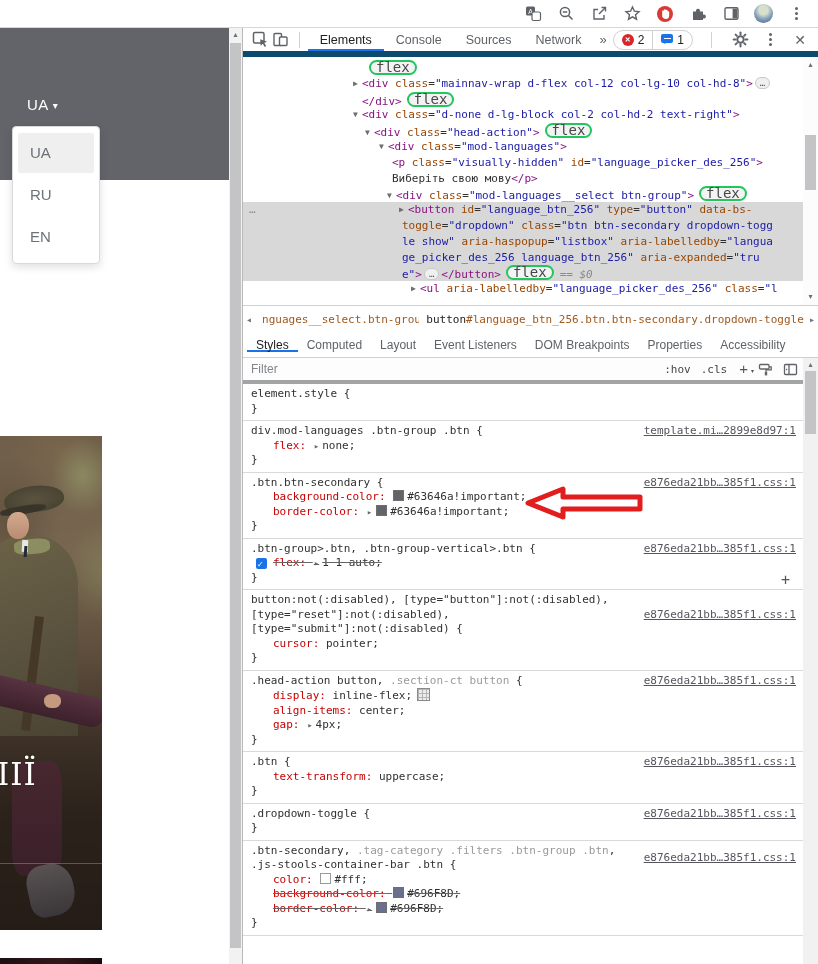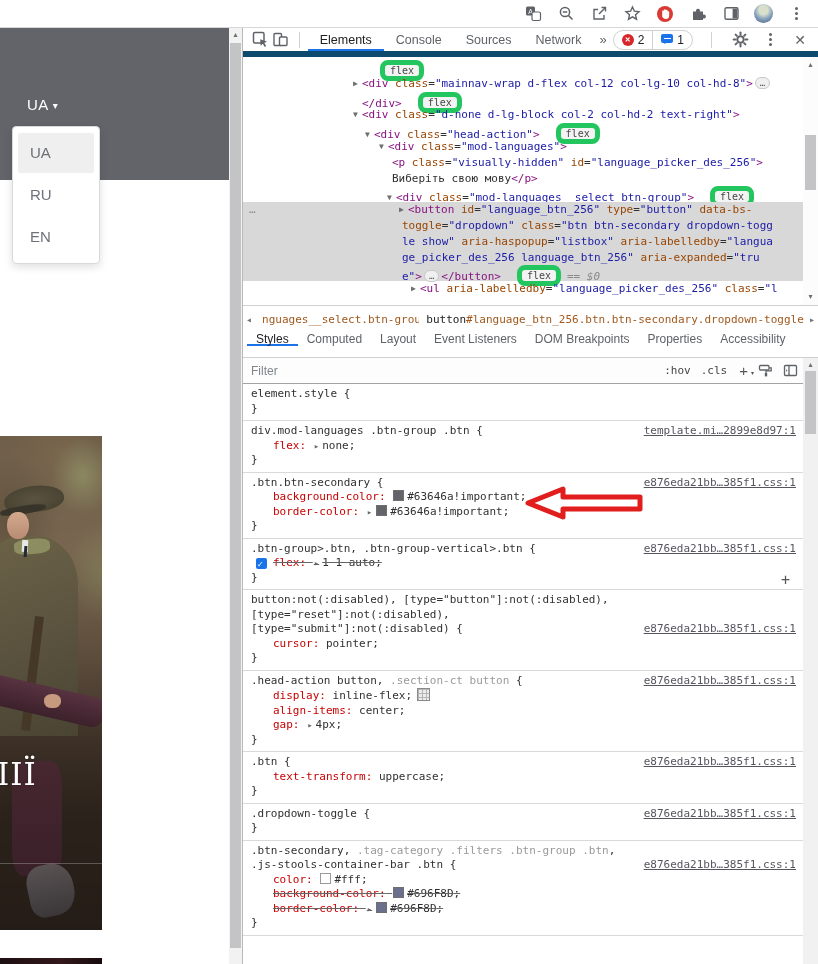--- a/index.html
+++ b/index.html
@@ -96,60 +96,60 @@
     font-family:"DejaVu Sans Mono",monospace;font-size:11px;padding-top:3px;box-sizing:border-box;}
   .tree-line{height:15.8px;line-height:15.8px;white-space:nowrap;position:relative;box-sizing:border-box;}
   .tree-line.sel{background:#d8d8d8;}
   .gutter{position:absolute;left:6px;top:0;color:#8d8d8d;letter-spacing:1px;}
   .t-tag{color:#881280;}
   .t-attr{color:#994500;}
   .t-str{color:#1a1aa6;}
   .t-eq{color:#303030;}
   .t-txt{color:#303030;}
   .t-arr{color:#6e6e6e;font-size:8px;display:inline-block;width:9px;vertical-align:1px;}
-  .t-badge{display:inline-block;margin-left:16px;padding:0 5px;border:5px solid #22c55e;border-radius:8px;
-    background:#f3f3f3;color:#464646;font-size:10px;line-height:11px;vertical-align:1px;cursor:pointer;}
+  .t-badge{display:inline-block;margin-left:5px;padding:0 5px;border:2px solid #22c55e;border-radius:8px;
+    background:#f3f3f3;color:#464646;font-size:14px;line-height:11px;vertical-align:1px;cursor:pointer;}
   .t-dots{display:inline-block;margin:0 2px;padding:0 4px;border:1px solid #c8c8c8;border-radius:7px;
     background:#f0f0f0;color:#555;font-size:9px;line-height:10px;vertical-align:1px;cursor:pointer;}
   .t-eqs{color:#8a8a8a;font-style:italic;margin-left:6px;}
   #tree-sb{position:absolute;right:0;top:29px;width:15px;height:248px;background:#fcfcfc;}
   #tree-sb .thumb{position:absolute;left:2px;top:78px;width:11px;height:55px;background:#c4c4c6;}
 
   
   #crumbbar{position:absolute;left:0;top:277px;width:100%;height:28px;border-top:1px solid #d0d0d0;
     border-bottom:1px solid #d0d0d0;display:flex;align-items:center;box-sizing:border-box;
     font-family:"DejaVu Sans Mono",monospace;font-size:11px;background:#fff;}
   .crumb-nav{color:#757575;font-size:10px;padding:0 3px;cursor:pointer;}
   .crumb{padding:0 7px;white-space:nowrap;overflow:hidden;cursor:pointer;}
   .c-tag{color:#222;}
   .c-cls{color:#a0581c;}
   #crumb-right{margin-left:auto;}
 
   
   #side-tabs{position:absolute;left:0;top:304px;width:100%;height:26px;border-bottom:1px solid #d0d0d0;
-    display:flex;align-items:flex-start;box-sizing:border-box;padding-left:4px;background:#fff;}
+    display:flex;align-items:center;box-sizing:border-box;padding-left:4px;background:#fff;}
   .side-tab{padding:0 9px;display:flex;align-items:center;color:#5f6368;font-size:12px;cursor:pointer;white-space:nowrap;}
   .side-tab.active{color:#202124;box-shadow:inset 0 -2px 0 #1a73e8;}
 
   
-  #filter-row{position:absolute;left:0;top:330px;width:561px;height:26px;border-bottom:1px solid #a3a3a3;
+  #filter-row{position:absolute;left:0;top:330px;width:561px;height:26px;border-bottom:4px solid #a3a3a3;
     display:flex;align-items:center;box-sizing:border-box;padding:0 6px;background:#fdfdfd;}
   #filter-input{flex:1;border:none;outline:none;background:transparent;font-size:12px;color:#333;
     font-family:"Liberation Sans",sans-serif;}
   #filter-input::placeholder{color:#80868b;}
   .f-ctl{color:#444;font-size:11px;font-family:"DejaVu Sans Mono",monospace;margin-left:10px;cursor:pointer;}
   .f-plus{position:relative;font-size:15px;color:#555;margin-left:12px;cursor:pointer;line-height:14px;}
   .f-plus i{position:absolute;right:-6px;bottom:-2px;font-style:normal;font-size:6px;color:#555;}
   .f-ico{margin-left:10px;display:flex;align-items:center;cursor:pointer;color:#5f6368;}
 
   
   #styles{position:absolute;left:0;top:356px;width:561px;height:580px;overflow:hidden;background:#fff;
     font-family:"DejaVu Sans Mono",monospace;font-size:11px;line-height:14.5px;color:#303030;}
   .rule{position:relative;padding:3px 8px 4px;border-bottom:1px solid #d9d9d9;}
-  .rule-head{display:flex;align-items:flex-end;}
+  .rule-head{display:flex;align-items:center;}
   .sel-wrap{flex:1;white-space:pre-wrap;padding-right:8px;color:#303030;}
   .sel.muted{color:#9a9a9a;}
   .source{white-space:nowrap;text-decoration:underline;color:#55555e;cursor:pointer;}
   .prop-line{padding-left:22px;position:relative;}
   .prop-name{color:#c80000;}
   .prop-value,.semi{color:#303030;text-align:center;}
   .struck{text-decoration:line-through;text-decoration-color:#666;}
   .p-arrow{color:#666;font-size:9px;margin:0 3px 0 1px;}
   .swatch{display:inline-block;width:9px;height:9px;border:1px solid #6f6f6f;margin:0 3px 0 1px;vertical-align:-1px;cursor:pointer;}
   .swatch.light{border-color:#9a9a9a;}

